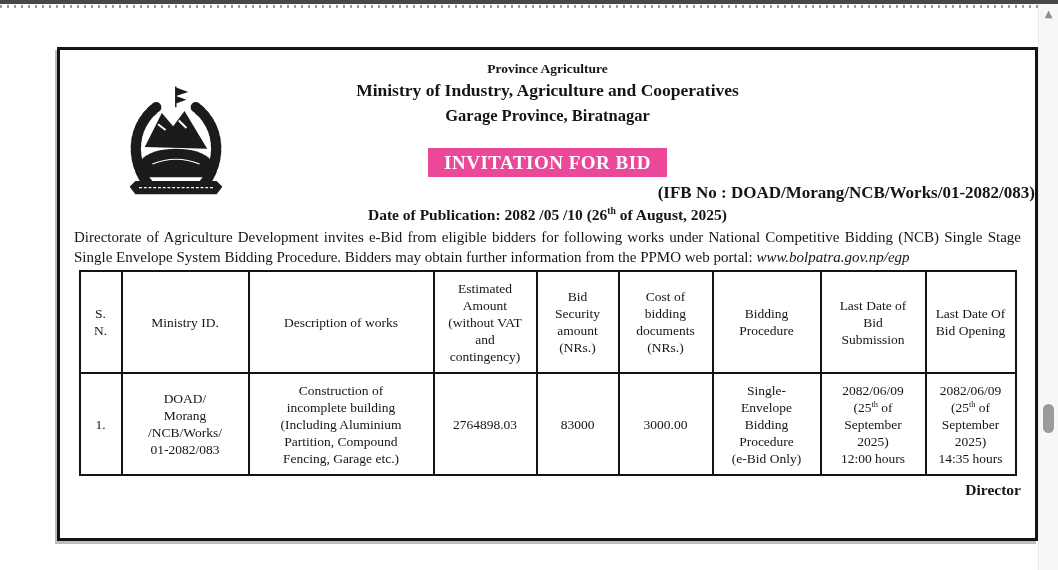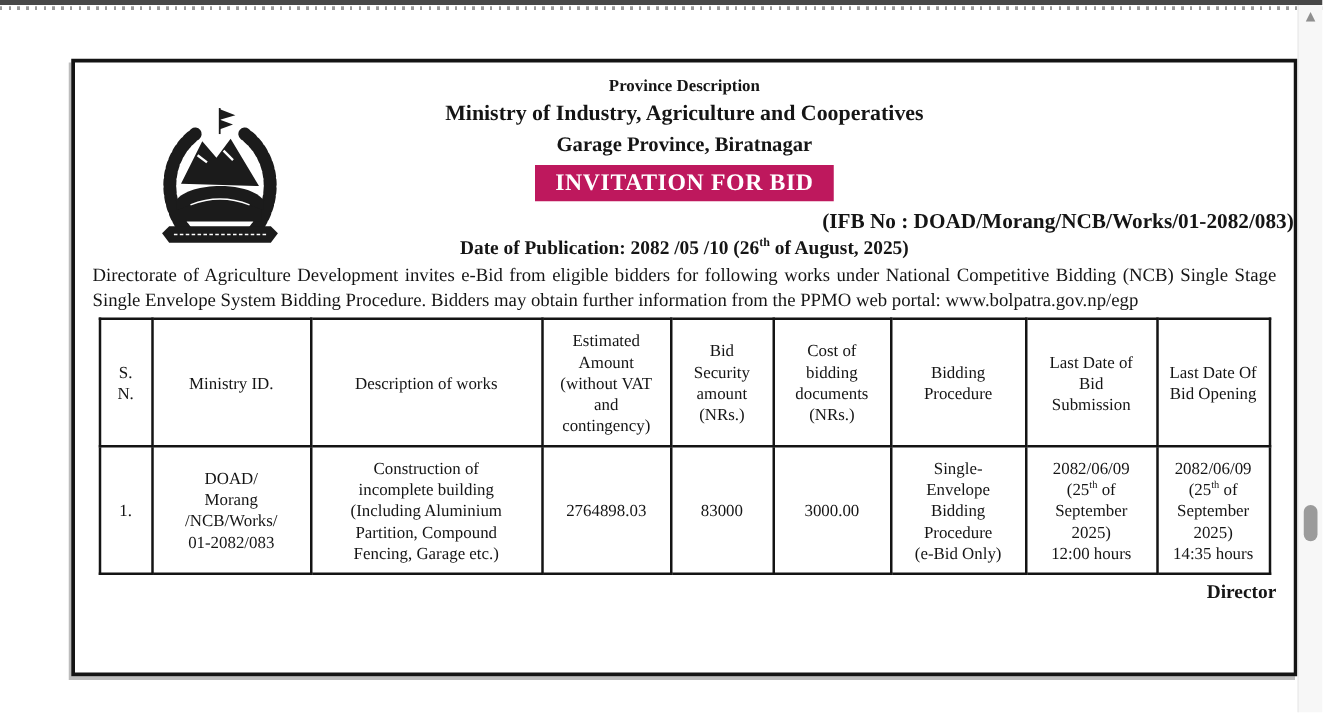--- a/index.html
+++ b/index.html
@@ -17,27 +17,27 @@
   .sb-thumb{position:absolute;top:400px;left:4px;width:11px;height:29px;background:#9b9b9b;border-radius:6px;cursor:pointer;}
   
   .doc{position:absolute;left:57px;top:47px;width:975px;height:488px;background:#fff;
     border:3px solid #141414;box-shadow:-2px 3px 0 #bdbdbd;}
   .emblem{position:absolute;left:64px;top:30px;width:104px;height:132px;}
   .hdr{text-align:center;padding-top:10px;}
   .h-gov{font-size:13.5px;font-weight:bold;line-height:17px;}
   .h-min{font-size:17.5px;font-weight:bold;line-height:23px;margin-top:2px;}
   .h-dir{font-size:22px;font-weight:bold;line-height:27px;margin-top:3px;}
   .h-prov{font-size:16.5px;font-weight:bold;line-height:21px;margin-top:3px;}
-  .banner{display:inline-block;background:#be185d;color:#fff;font-weight:bold;font-size:19px;
-    letter-spacing:.5px;padding:2px 16px;margin-top:6px;line-height:25px;}
+  .banner{display:inline-block;background:#ec4899;color:#fff;font-weight:bold;font-size:19px;
+    letter-spacing:.5px;padding:2px 16px;margin-top:22px;line-height:25px;}
   .h-ifb{font-size:17px;font-weight:bold;line-height:21px;margin-top:5px;text-align:right;}
   .h-date{font-size:15.5px;font-weight:bold;line-height:19px;margin-top:2px;}
   sup{font-size:.62em;vertical-align:super;line-height:0;}
   .intro{margin:4px 14px 0 14px;font-size:15px;line-height:19.5px;text-align:justify;}
-  .intro .url{}
+  .intro .url{font-style:italic;}
   table.bid{border-collapse:collapse;margin:3px auto 0 auto;width:936px;table-layout:fixed;}
   table.bid th,table.bid td{border:2px solid #141414;text-align:center;vertical-align:middle;
     font-size:13.5px;font-weight:normal;line-height:17px;padding:2px 2px;overflow:hidden;}
   table.bid tr.hrow th{height:96px;}
   table.bid tr.drow td{height:96px;}
   .director{text-align:right;font-weight:bold;font-size:15.5px;margin:4px 14px 0 0;line-height:19px;padding-left:16px;}
 </style>
 </head>
 <body>
 
@@ -64,21 +64,21 @@
     <g stroke="#ffffff" stroke-width="2" fill="none">
       <path d="M36 42 l8 6"></path>
         <path d="M58 38 l8 8"></path>
         <path d="M30 84 q25 -10 50 0" stroke-width="1.2"></path>
     </g>
     <path d="M12 102 L98 102 104 108 98 116 12 116 6 108 Z" fill="#1b1b1b"></path>
     <path d="M16 109 h78" stroke="#ffffff" stroke-width="1.2" stroke-dasharray="3 2"></path>
   </svg>
 
   <div class="hdr">
-    <div class="h-gov">Province Description</div>
+    <div class="h-gov">Province Agriculture</div>
     <div class="h-min">Ministry of Industry, Agriculture and Cooperatives</div>
     <div class="h-prov">Garage Province, Biratnagar</div>
     <div>
       <span class="banner">INVITATION FOR BID</span>
     </div>
     <div class="h-ifb">(IFB No : DOAD/Morang/NCB/Works/01-2082/083)</div>
     <div class="h-date"><span>Date of Publication: 2082 /05 /10  (26</span><sup>th</sup><span> of August, 2025)</span></div>
   </div>
 
   <p class="intro"><span>Directorate of Agriculture Development invites e-Bid from eligible bidders for following works under National Competitive Bidding (NCB) Single Stage Single Envelope System Bidding Procedure. Bidders may obtain further information from the PPMO web portal: </span><span class="url">www.bolpatra.gov.np/egp</span></p>

